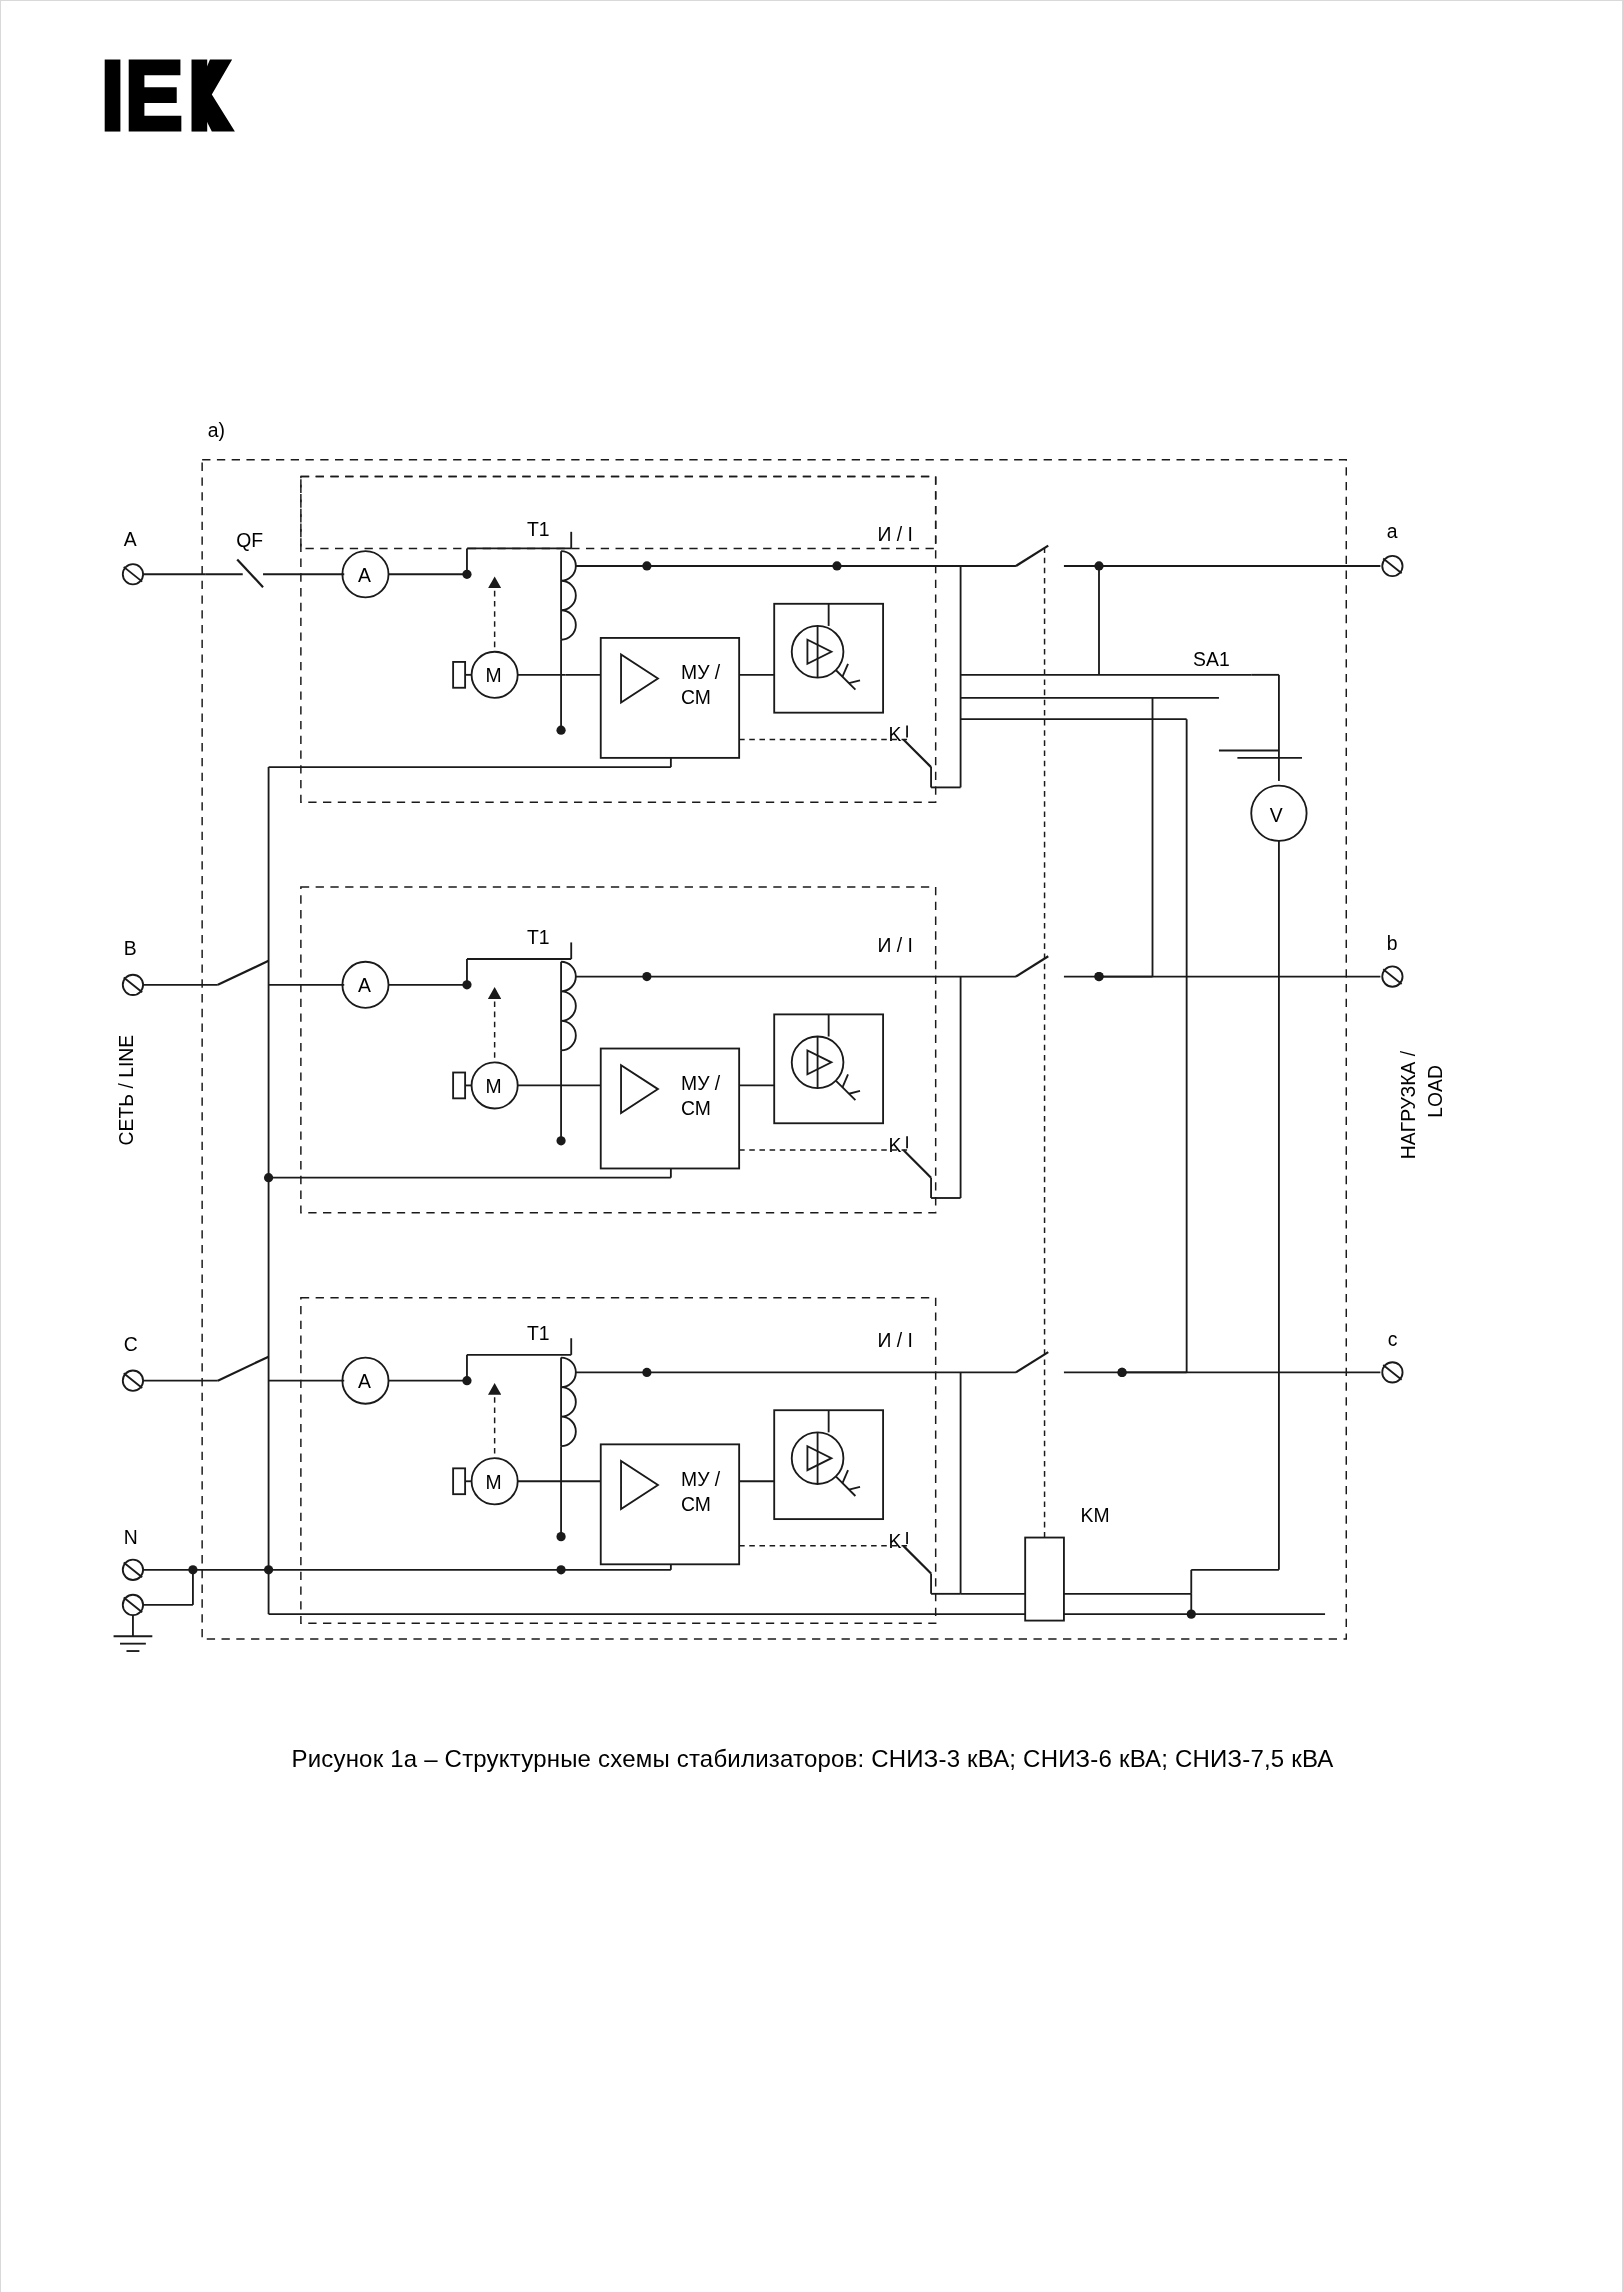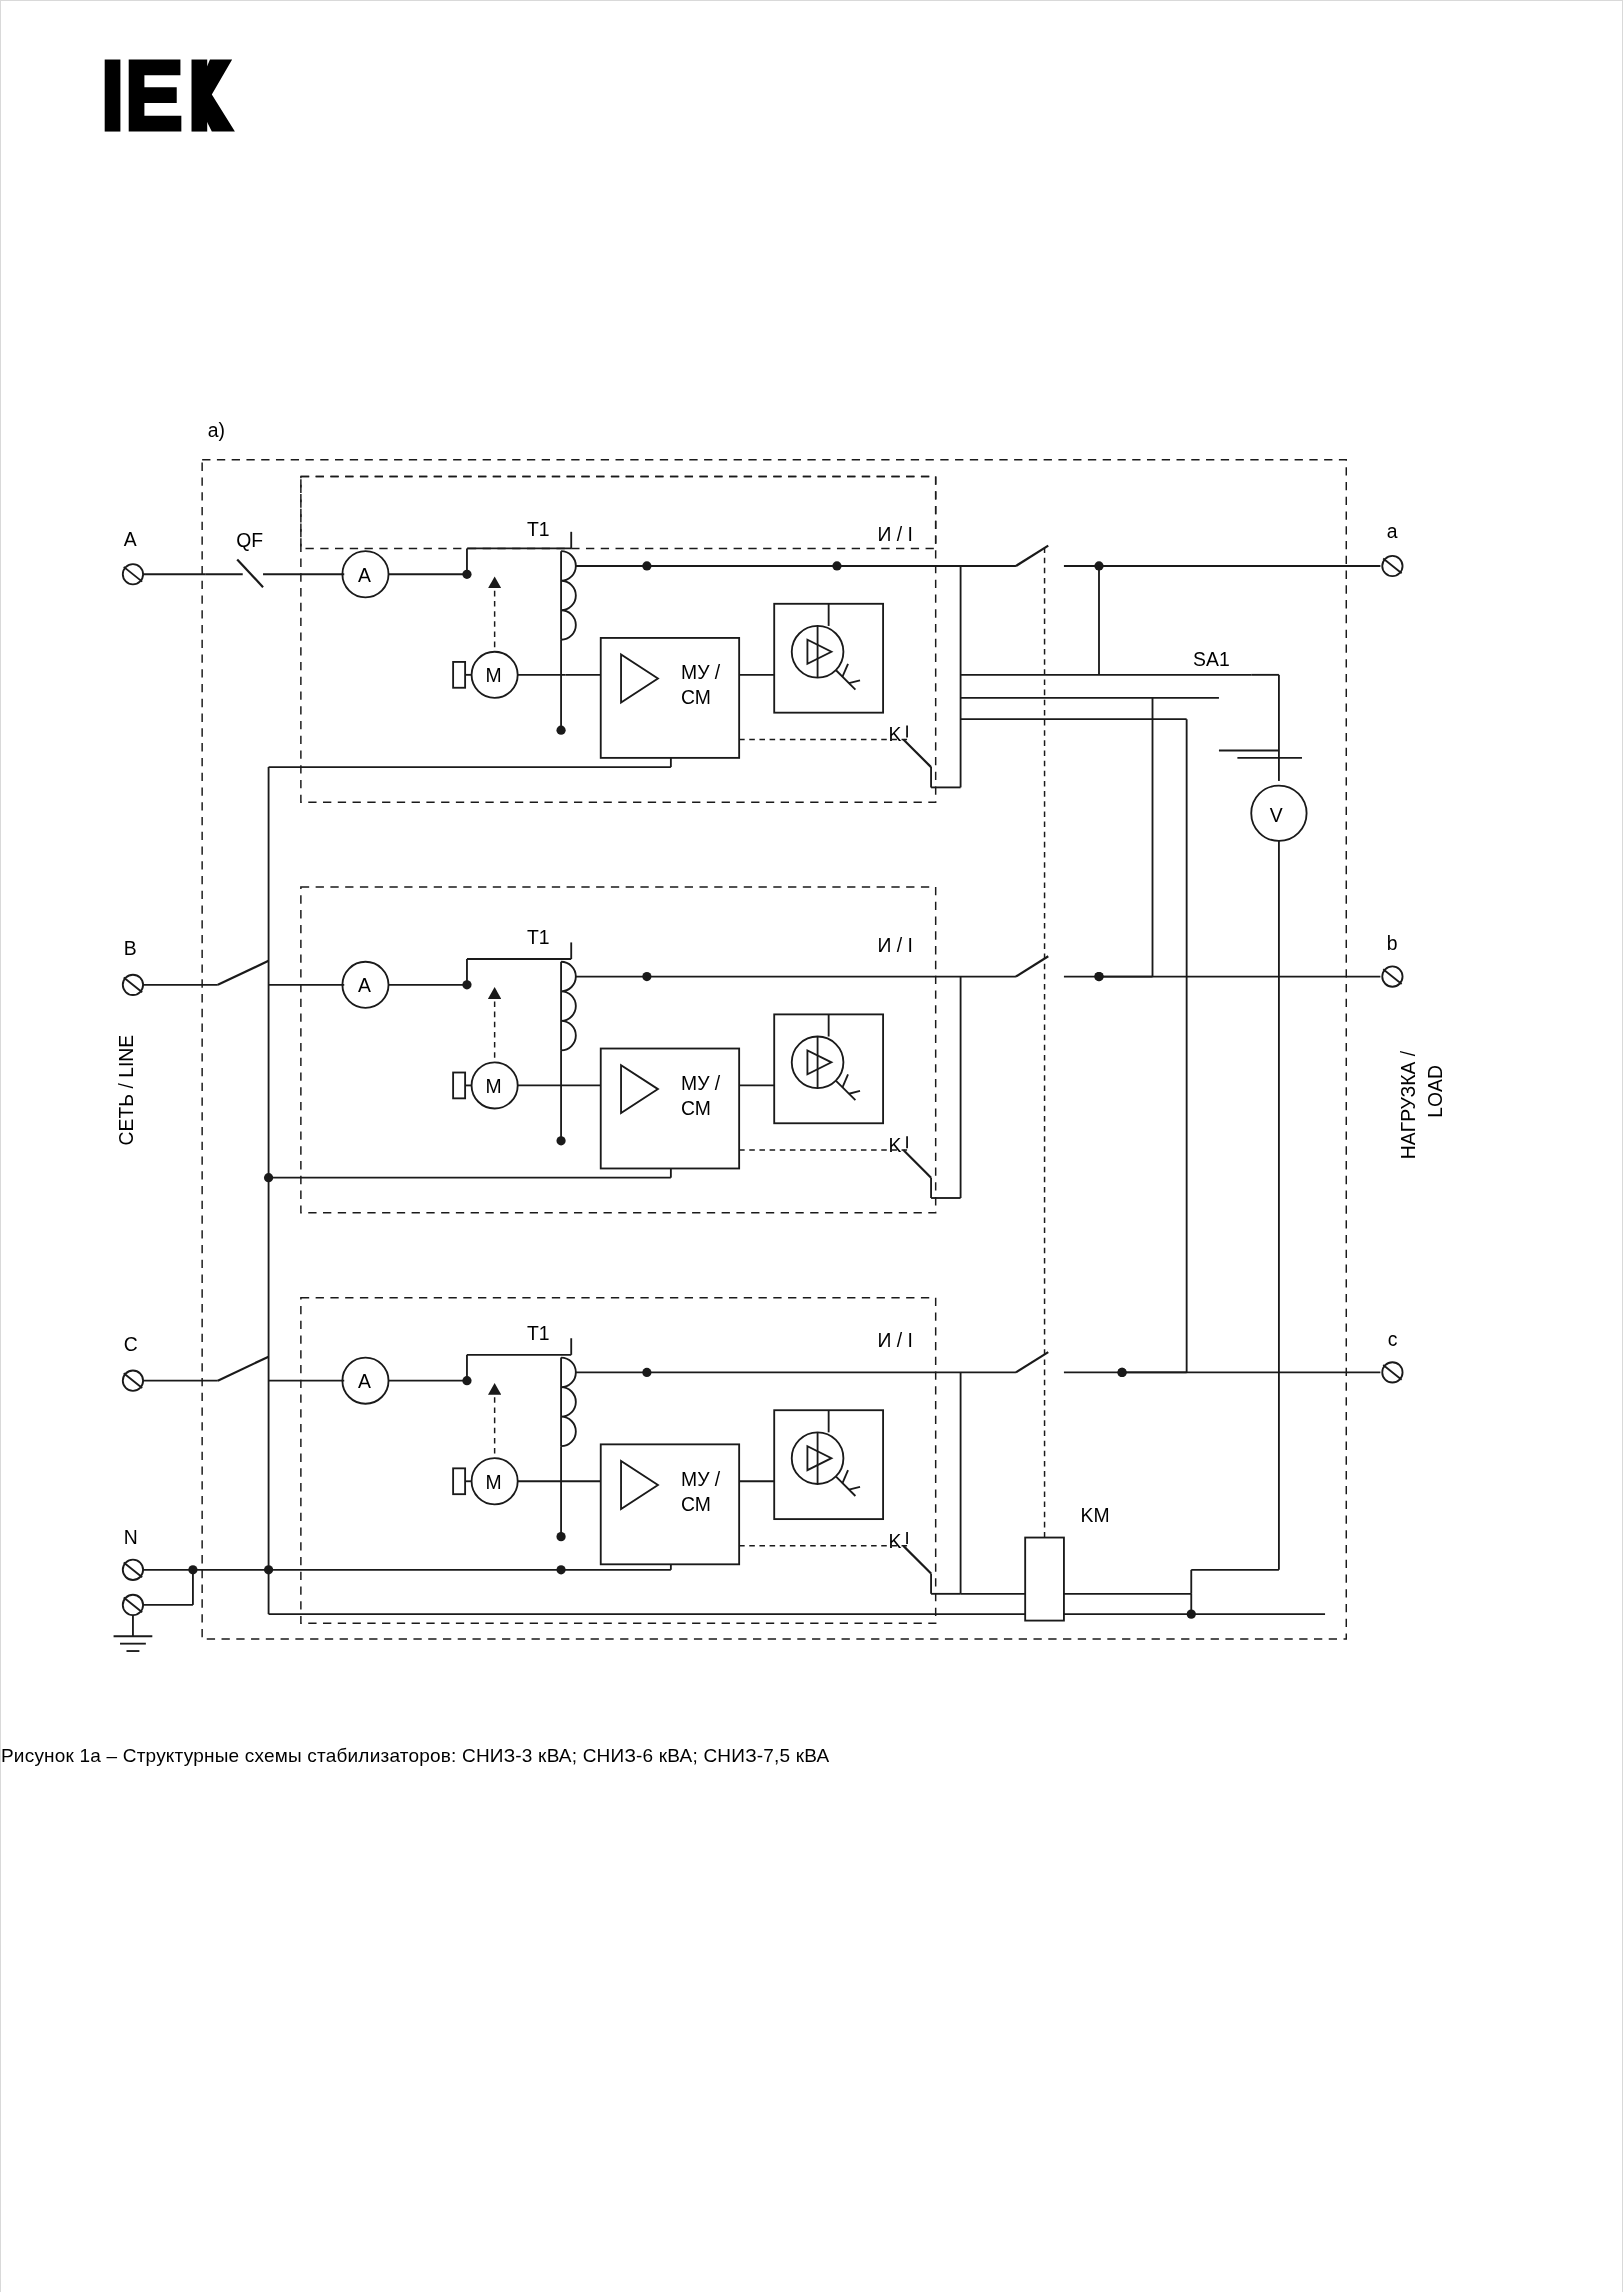--- a/index.html
+++ b/index.html
@@ -43,21 +43,22 @@
     height: 1477px;
   }
   .diagram svg { display: block; }
 
   
   .caption {
     position: absolute;
     left: 0;
     top: 1744px;
     width: 1623px;
-    font-size: 19px;
+    text-align: center;
+    font-size: 24px;
     letter-spacing: 0.2px;
   }
   .caption .cap-inner {
     display: inline-block;
   }
   text {
     font-family: "Liberation Sans", sans-serif;
     fill: #000;
   }
 </style>

